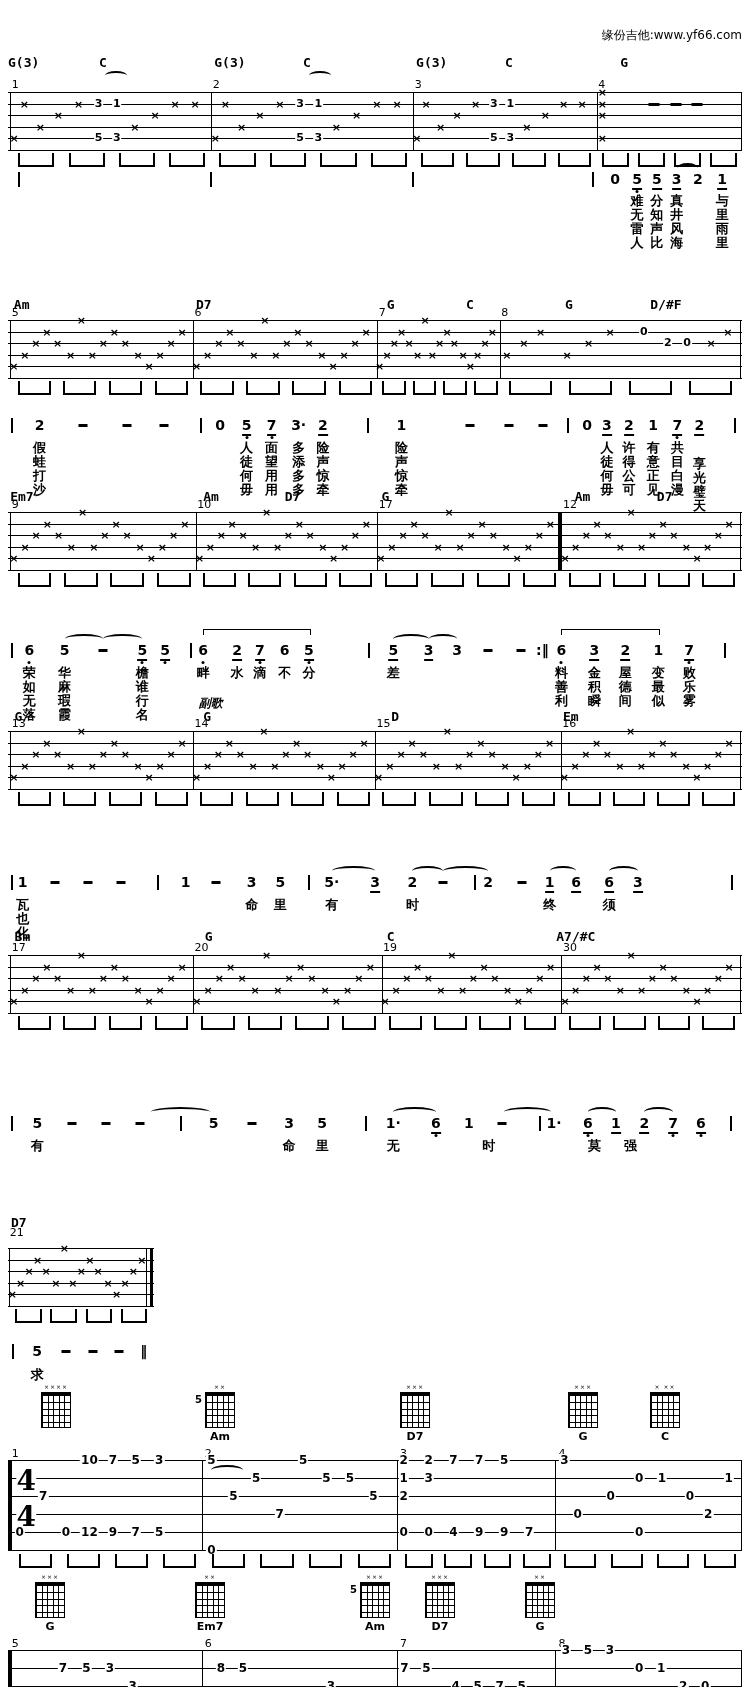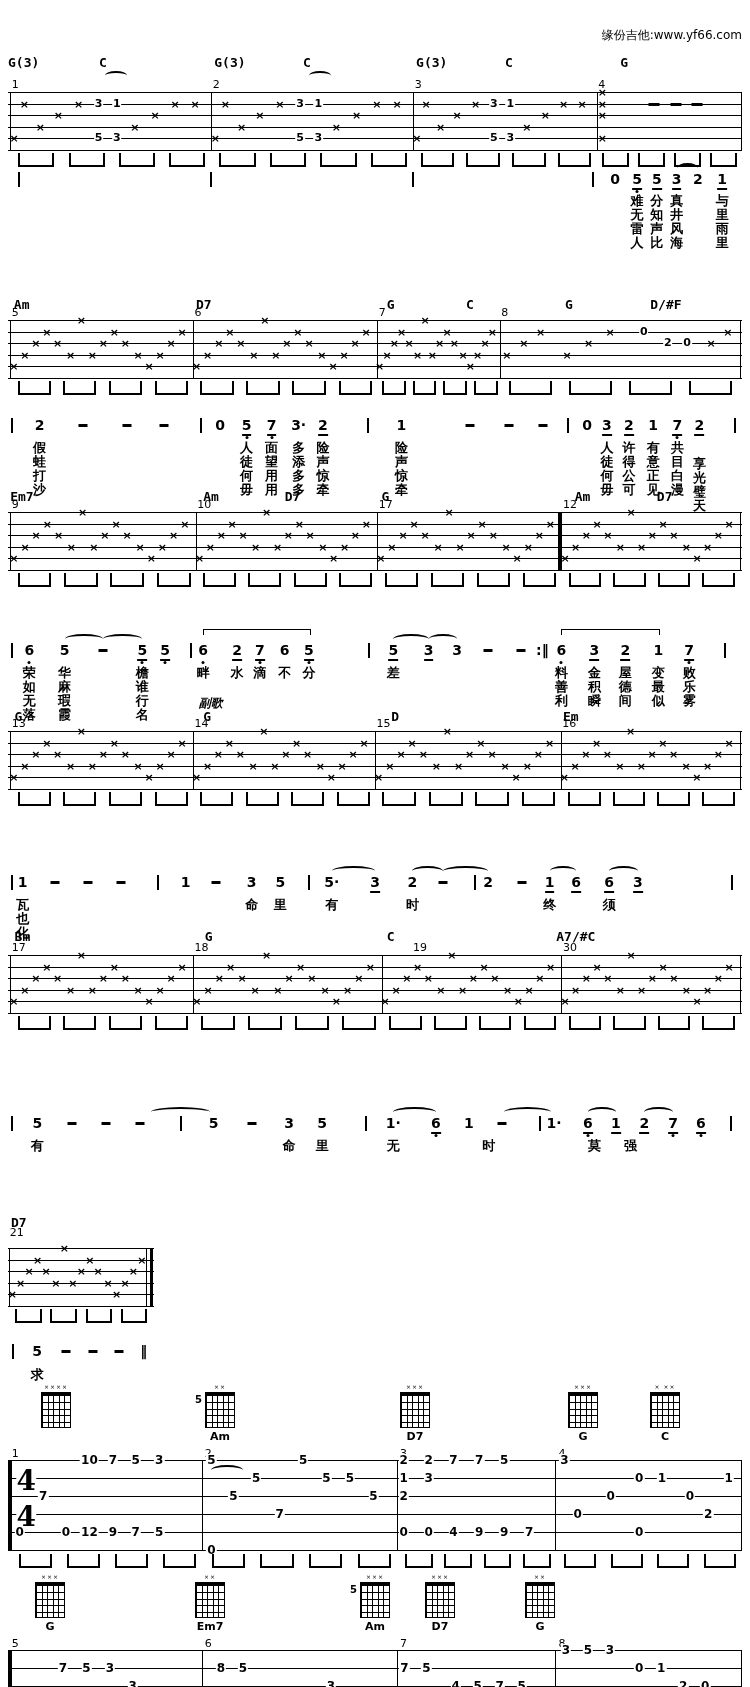--- a/index.html
+++ b/index.html
@@ -568,22 +568,22 @@
         <div class="lyr" style="left: 55.1%; top: 203px;">时</div>
         <div class="lyr" style="left: 73.8%; top: 203px;">终</div>
         <div class="lyr" style="left: 81.9%; top: 203px;">须</div>
       </div>
       <div class="sys" style="top: 930px; width: 734px; height: 270px;">
         <div class="chord" style="left: 0.9%; top: 0px;">Bm</div>
         <div class="chord" style="left: 26.8%; top: 0px;">G</div>
         <div class="chord" style="left: 51.6%; top: 0px;">C</div>
         <div class="chord" style="left: 74.7%; top: 0px;">A7/#C</div>
         <div class="mnum" style="left: 0.5%; top: 12px;">17</div>
-        <div class="mnum" style="left: 25.4%; top: 12px;">18</div>
-        <div class="mnum" style="left: 51.1%; top: 12px; margin-left: 30px;">19</div>
+        <div class="mnum" style="left: 25.4%; top: 12px;">20</div>
+        <div class="mnum" style="left: 51.1%; top: 12px;">19</div>
         <div class="mnum" style="left: 75.6%; top: 12px;">30</div>
         <div class="staff" style="top: 25px;">
           <div class="bar" style="left: 0.3%;"></div>
           <div class="bar" style="left: 25.2%;"></div>
           <div class="bar" style="left: 50.9%;"></div>
           <div class="bar" style="left: 75.4%;"></div>
           <div class="bar" style="left: 99.7%;"></div>
           <div class="xm" style="left: 0.798%; top: 46.4px;">×</div>
           <div class="xm" style="left: 2.292%; top: 34.8px;">×</div>
           <div class="xm" style="left: 3.786%; top: 23.2px;">×</div>

